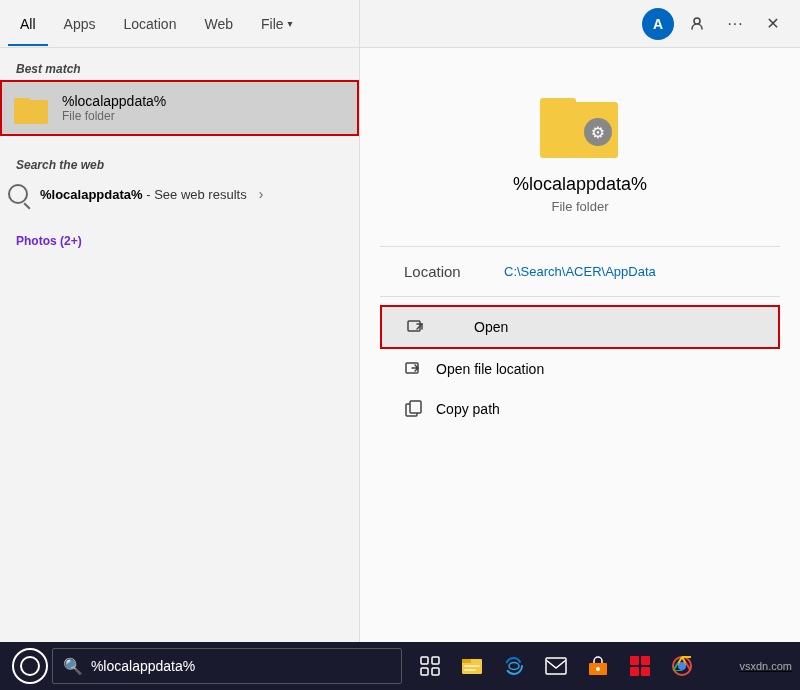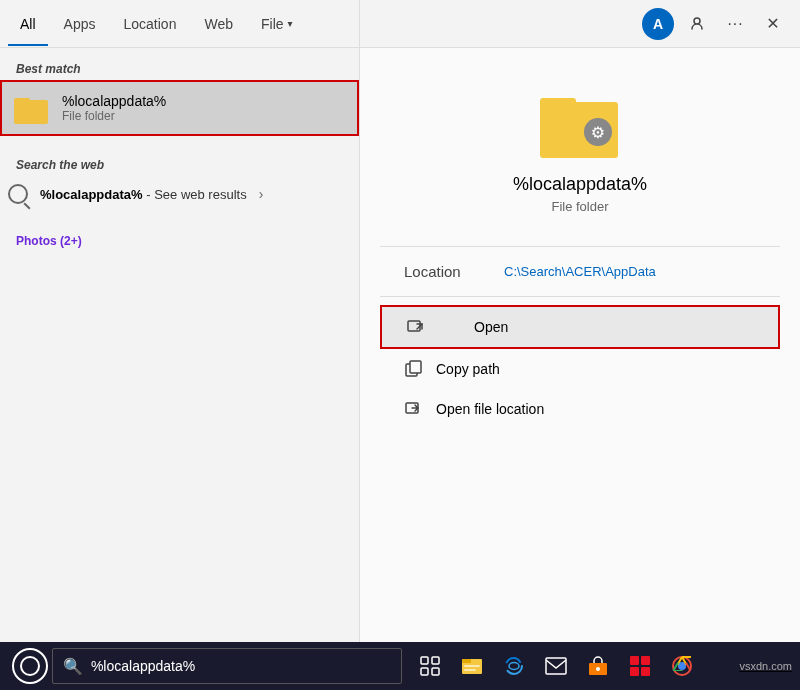--- a/index.html
+++ b/index.html
@@ -518,35 +518,35 @@
             <path d="M10 6h5v5" stroke="#444" stroke-width="1.5" stroke-linecap="round"></path>
             <path d="M15 6l-5 5" stroke="#444" stroke-width="1.5" stroke-linecap="round"></path>
           </svg>
         </span>
         <span class="action-label">Open</span>
       </button>
 
       <button class="action-btn">
         <span class="action-icon">
           <svg width="18" height="18" viewBox="0 0 18 18" fill="none" xmlns="http://www.w3.org/2000/svg">
+            <rect x="1" y="3" width="12" height="10" rx="1" stroke="#444" stroke-width="1.5"></rect>
+            <path d="M7 8h6M10 5l3 3-3 3" stroke="#444" stroke-width="1.5" stroke-linecap="round" stroke-linejoin="round"></path>
+          </svg>
+        </span>
+        <span class="action-label">Open file location</span>
+      </button>
+
+      <button class="action-btn">
+        <span class="action-icon">
+          <svg width="18" height="18" viewBox="0 0 18 18" fill="none" xmlns="http://www.w3.org/2000/svg">
             <rect x="1" y="4" width="11" height="12" rx="1" stroke="#444" stroke-width="1.5"></rect>
             <rect x="5" y="1" width="11" height="12" rx="1" stroke="#444" stroke-width="1.5" fill="#fafafa"></rect>
           </svg>
         </span>
         <span class="action-label">Copy path</span>
-      </button>
-
-      <button class="action-btn">
-        <span class="action-icon">
-          <svg width="18" height="18" viewBox="0 0 18 18" fill="none" xmlns="http://www.w3.org/2000/svg">
-            <rect x="1" y="3" width="12" height="10" rx="1" stroke="#444" stroke-width="1.5"></rect>
-            <path d="M7 8h6M10 5l3 3-3 3" stroke="#444" stroke-width="1.5" stroke-linecap="round" stroke-linejoin="round"></path>
-          </svg>
-        </span>
-        <span class="action-label">Open file location</span>
       </button>
     </div>
   </div>
 </div>
 
 <div class="taskbar">
   <div class="win-circle"></div>
 
   <div class="taskbar-search">
     <span class="taskbar-search-icon">🔍</span>

